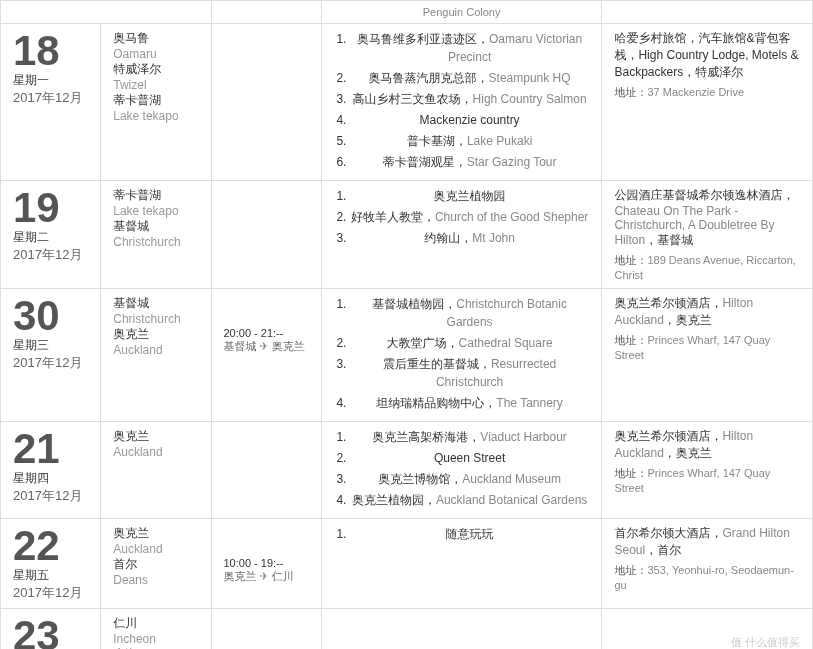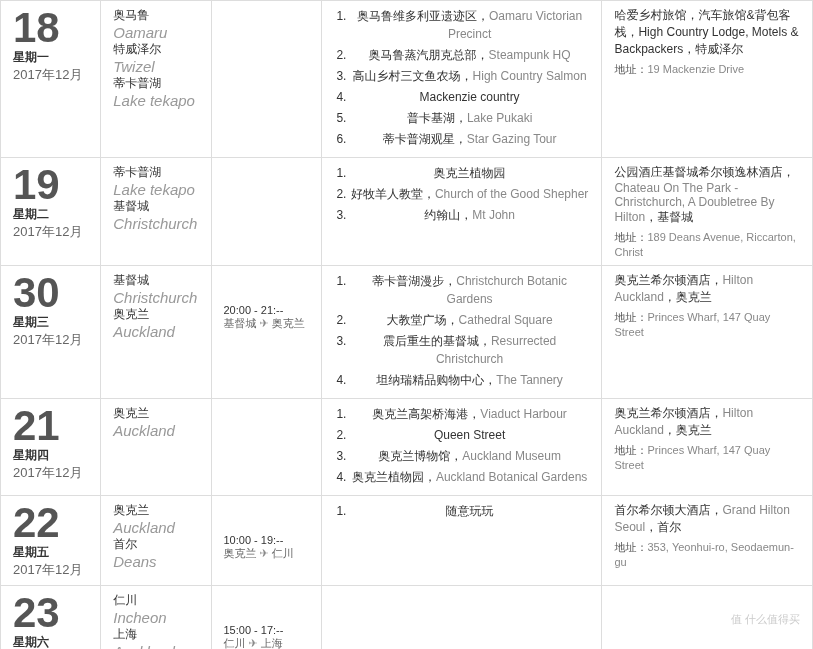--- a/index.html
+++ b/index.html
@@ -20,34 +20,33 @@
     }
     .day-num {
       font-size: 42px;
       font-weight: bold;
       color: #555;
       line-height: 1;
     }
     .day-label {
       font-size: 12px;
       color: #333;
-      font-weight: bold;
+      font-weight: normal;
     }
     .day-date {
       font-size: 13px;
       color: #666;
     }
     .city-cn {
       font-size: 12px;
       color: #333;
     }
     .city-en {
-      font-size: 15px;
+      font-size: 12px;
       color: #999;
-      font-style: italic;
     }
     .flight-time {
       color: #333;
       font-size: 11px;
       margin-top: 32px;
     }
     .flight-route {
       color: #666;
       font-size: 11px;
     }
@@ -86,20 +85,28 @@
     .col-flight { width: 110px; }
     .col-attractions { width: 280px; }
     .col-hotel { width: 210px; }
   </style>
 </head>
 <body>
 
 <table>
 
   <tbody>
+      <tr>
+    <td colspan="2" style="border:1px solid #ddd; padding:4px 8px;"></td>
+    <td style="border:1px solid #ddd; padding:4px 8px;"></td>
+    <td style="border:1px solid #ddd; padding:4px 8px; text-align:center;">
+      <span style="color:#888; font-size:11px;">Penguin Colony</span>
+    </td>
+    <td style="border:1px solid #ddd; padding:4px 8px;"></td>
+  </tr>
 
   <tr>
     <td class="col-day">
       <div class="day-num">18</div>
       <div class="day-label">星期一</div>
       <div class="day-date">2017年12月</div>
     </td>
     <td class="col-city">
       <div class="city-cn">奥马鲁</div>
       <div class="city-en">Oamaru</div>
@@ -116,21 +123,21 @@
           <li><span class="attraction-cn">奥马鲁蒸汽朋克总部，</span><span class="attraction-en">Steampunk HQ</span></li>
           <li><span class="attraction-cn">高山乡村三文鱼农场，</span><span class="attraction-en">High Country Salmon</span></li>
           <li><span class="attraction-cn">Mackenzie country</span></li>
           <li><span class="attraction-cn">普卡基湖，</span><span class="attraction-en">Lake Pukaki</span></li>
           <li><span class="attraction-cn">蒂卡普湖观星，</span><span class="attraction-en">Star Gazing Tour</span></li>
         </ol>
       </div>
     </td>
     <td class="col-hotel">
       <div class="hotel-cn">哈爱乡村旅馆，汽车旅馆&amp;背包客栈，High Country Lodge, Motels &amp; Backpackers，特威泽尔</div>
-      <div style="margin-top:4px;"><span class="hotel-addr-label">地址：</span><span class="hotel-addr">19 Mackenzie Drive</span></div>
+      <div style="margin-top:4px;"><span class="hotel-addr-label">地址：</span><span class="hotel-addr">37 Mackenzie Drive</span></div>
     </td>
   </tr>
 
   <tr>
     <td class="col-day">
       <div class="day-num">19</div>
       <div class="day-label">星期二</div>
       <div class="day-date">2017年12月</div>
     </td>
     <td class="col-city">
@@ -167,21 +174,21 @@
       <div class="city-cn">奥克兰</div>
       <div class="city-en">Auckland</div>
     </td>
     <td class="col-flight">
       <div class="flight-time">20:00 - 21:--</div>
       <div class="flight-route">基督城 <span class="flight-arrow">✈</span> 奥克兰</div>
     </td>
     <td class="col-attractions">
       <div class="attractions">
         <ol>
-          <li><span class="attraction-cn">蒂卡普湖漫步，</span><span class="attraction-en">Christchurch Botanic Gardens</span></li>
+          <li><span class="attraction-cn">基督城植物园，</span><span class="attraction-en">Christchurch Botanic Gardens</span></li>
           <li><span class="attraction-cn">大教堂广场，</span><span class="attraction-en">Cathedral Square</span></li>
           <li><span class="attraction-cn">震后重生的基督城，</span><span class="attraction-en">Resurrected Christchurch</span></li>
           <li><span class="attraction-cn">坦纳瑞精品购物中心，</span><span class="attraction-en">The Tannery</span></li>
         </ol>
       </div>
     </td>
     <td class="col-hotel">
       <div class="hotel-cn">奥克兰希尔顿酒店，<span style="color:#888;">Hilton Auckland</span>，奥克兰</div>
       <div style="margin-top:4px;"><span class="hotel-addr-label">地址：</span><span class="hotel-addr">Princes Wharf, 147 Quay Street</span></div>
     </td>

